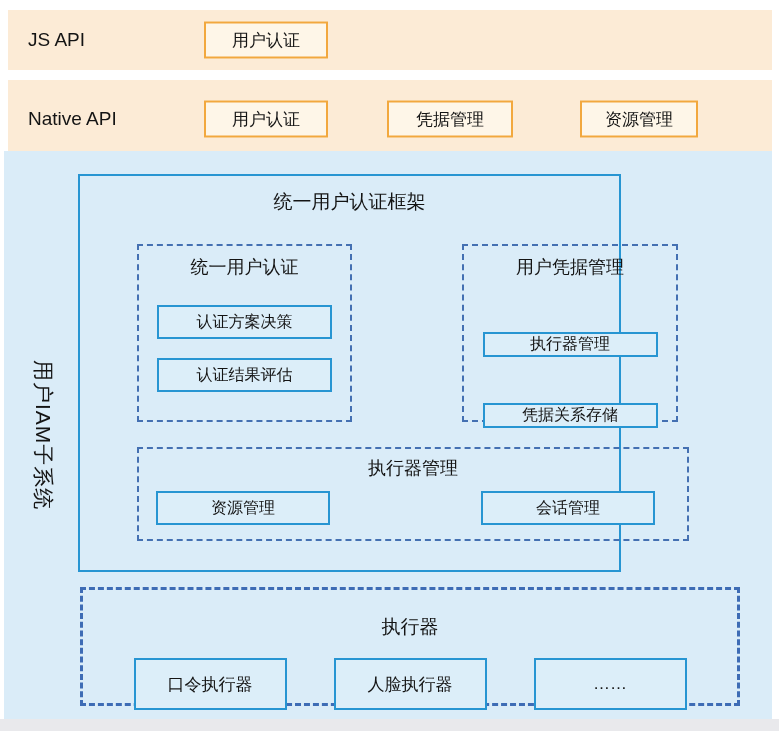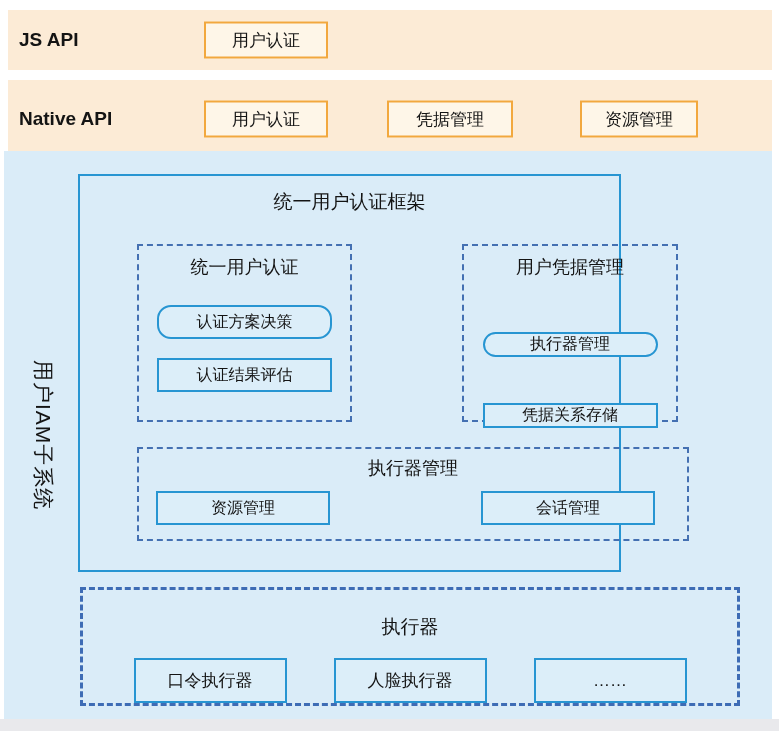--- a/index.html
+++ b/index.html
@@ -5,21 +5,21 @@
   html,body { margin:0; padding:0; background:#ffffff; }
   .canvas {
     position:relative; width:779px; height:731px; background:#ffffff;
     font-family:"Liberation Sans","DejaVu Sans",sans-serif; color:#141414;
     overflow:hidden;
   }
   
   .api-row { position:absolute; left:8px; width:764px; background:#FCEBD6; }
   .row1 { top:10px;  height:60px; }
   .row2 { top:80px;  height:78px; }
-  .api-label { position:absolute; left:11px; top:50%; transform:translateY(-50%); font-size:19px;font-weight:bold; }
+  .api-label { position:absolute; left:20px; top:50%; transform:translateY(-50%); font-size:19px; }
   .api-box {
     position:absolute; top:50%; transform:translateY(-50%); height:37px;
     background:#FEF6E8; border:2px solid #F2A83E; box-sizing:border-box;
     display:flex; align-items:center; justify-content:center; font-size:17px;
   }
   .b-auth  { left:196px; width:124px; }
   .b-cred  { left:379px; width:126px; }
   .b-res   { left:572px; width:118px; }
   
   .iam-panel { position:absolute; left:4px; top:151px; width:768px; height:568px; background:#DAECF8; }
@@ -43,34 +43,34 @@
   .g1 { left:57px;  top:68px;  width:215px; height:178px; }
   .g2 { left:382px; top:68px;  width:216px; height:178px;gap:27px; }
   .g3 { left:57px;  top:271px; width:552px; height:94px; display:block; }
   .g-title { margin-top:9px; font-size:18px; }
   .g3 .g-title { text-align:center; margin-top:7px; }
   .feature {
     border:2px solid #2795D2; box-sizing:border-box; background:#DCEEF9;
     display:flex; align-items:center; justify-content:center; font-size:16px;
   }
   .g1 .feature, .g2 .feature { width:175px; height:34px; }
-  .f1 { margin-top:26px;border-radius:14px; }
+  .f1 { margin-top:26px; }
   .f2 { margin-top:19px; }
   .g3 .feature { position:absolute; top:42px; width:174px; height:34px; }
   .f-res  { left:17px; }
   .f-sess { right:32px; width:172px; }
   
   .executor {
     position:absolute; left:76px; top:436px; width:660px; height:119px;
     border:3px dashed #3E6CB5; box-sizing:border-box;
   }
   .ex-title { text-align:center; margin:24px 0 0; font-size:19px; }
   .ex-items { display:flex; justify-content:center; gap:47px; margin-top:18px; }
   .ex-box {
-    width:153px; height:45px; border:2px solid #2795D2; box-sizing:border-box;
+    width:153px; height:52px; border:2px solid #2795D2; box-sizing:border-box;
     background:#DCEEF9; display:flex; align-items:center; justify-content:center; font-size:17px;
   }
   
   .bottom-strip { position:absolute; left:0; bottom:0; width:100%; height:12px; background:#E9E9EC; }
 </style>
 </head>
 <body>
 
 <div class="canvas">
 

